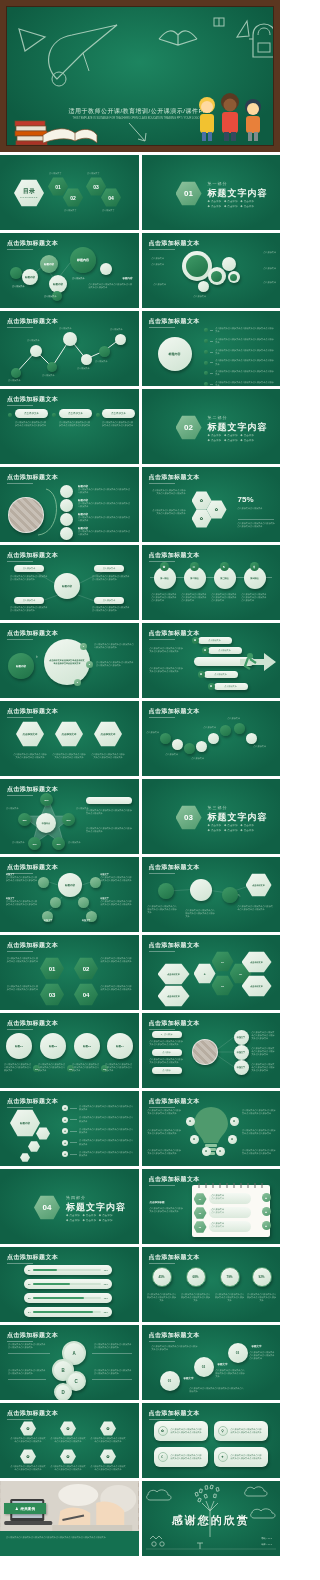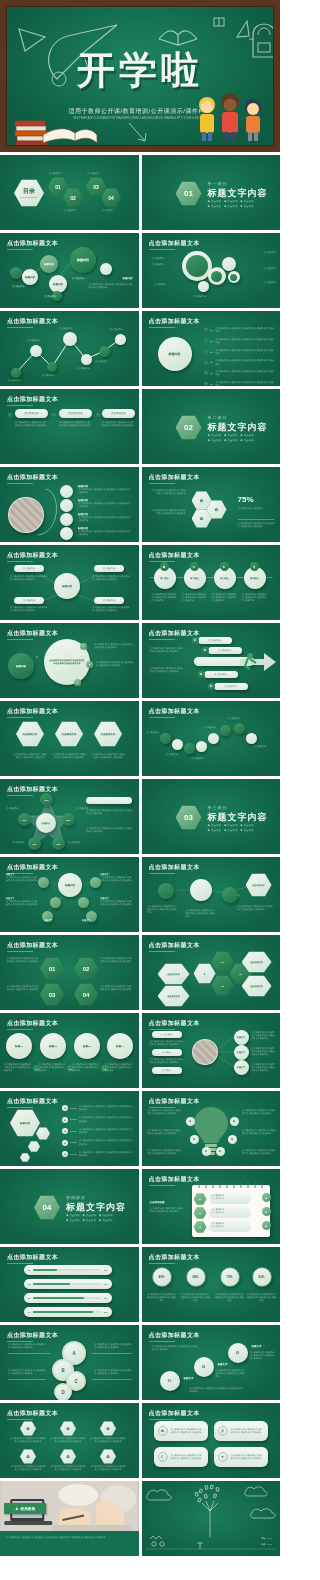--- a/index.html
+++ b/index.html
@@ -87,21 +87,20 @@
       <svg class="chalk" style="left:240px;top:14px;width:34px;height:42px" viewBox="0 0 34 42">
           <path d="M6 14 C6 6 12 3 17 3 C22 3 28 6 28 14 L28 36 L6 36 Z" stroke-width="1.2"></path>
           <path d="M11 14 C11 9 14 7 17 7 C20 7 23 9 23 14" stroke-width="1"></path>
           <rect x="11" y="22" width="12" height="9" stroke-width="1"></rect>
           <path d="M2 18 L6 18 M28 18 L32 18" stroke-width="1"></path>
         </svg>
       <svg class="chalk" style="left:118px;top:112px;width:34px;height:30px" viewBox="0 0 34 30">
           <path d="M4 4 L20 22 M20 22 L13 20 M20 22 L21 14" stroke-width="1"></path>
         </svg>
 
-      <div class="cover-title">开学啦</div>
       <div class="cover-sub">适用于教师公开课/教育培训/公开课演示/课件PPT</div>
       <div class="cover-sub2">THIS TEMPLATE IS SUITABLE FOR TEACHERS OPEN CLASS EDUCATION TRAINING PPT / YOUR LOGO HERE</div>
 
       <svg class="books" viewBox="0 0 86 54">
         <g stroke="#7c4a2a" stroke-width=".7">
           <rect x="2" y="30" width="30" height="5" fill="#c0392b"></rect>
           <rect x="3" y="35" width="30" height="5" fill="#e8e2d2"></rect>
           <rect x="2" y="40" width="32" height="5" fill="#d35400"></rect>
           <rect x="4" y="45" width="30" height="5" fill="#e8e2d2"></rect>
           <rect x="3" y="50" width="31" height="4" fill="#a93226"></rect>
@@ -982,18 +981,19 @@
           <rect x="57" y="17" width="2.4" height="3.4" transform="rotate(22 57 17)"></rect>
           <rect x="62" y="14" width="2.4" height="3.4" transform="rotate(-20 62 14)"></rect>
           <rect x="72" y="13" width="2.4" height="3.4" transform="rotate(9 72 13)"></rect>
           <path d="M4 68 L134 68" stroke-width=".5" opacity=".5"></path>
           <path d="M8 58 l3 -3 l3 3 l3 -3 l3 3"></path>
           <circle cx="12" cy="63" r="2.2"></circle>
             <circle cx="20" cy="63" r="2.2"></circle>
           <path d="M58 62 L58 68 M55 62 L61 62"></path>
         </g>
       </svg>
+      <div style="position:absolute;left:0;right:0;top:32px;text-align:center;font-size:11px;font-weight:bold;color:#eef6ef;letter-spacing:2px;text-shadow:1px 1px 0 rgba(0,0,0,.2)">感谢您的欣赏</div>
       <div class="fs2" style="position:absolute;right:8px;top:56px;color:#cfe6d6">学校：x x x</div>
       <div class="fs2" style="position:absolute;right:8px;top:62px;color:#cfe6d6">讲师：x x x</div>
     </div>
   </div>
 
 </div>
 
 </body></html>

